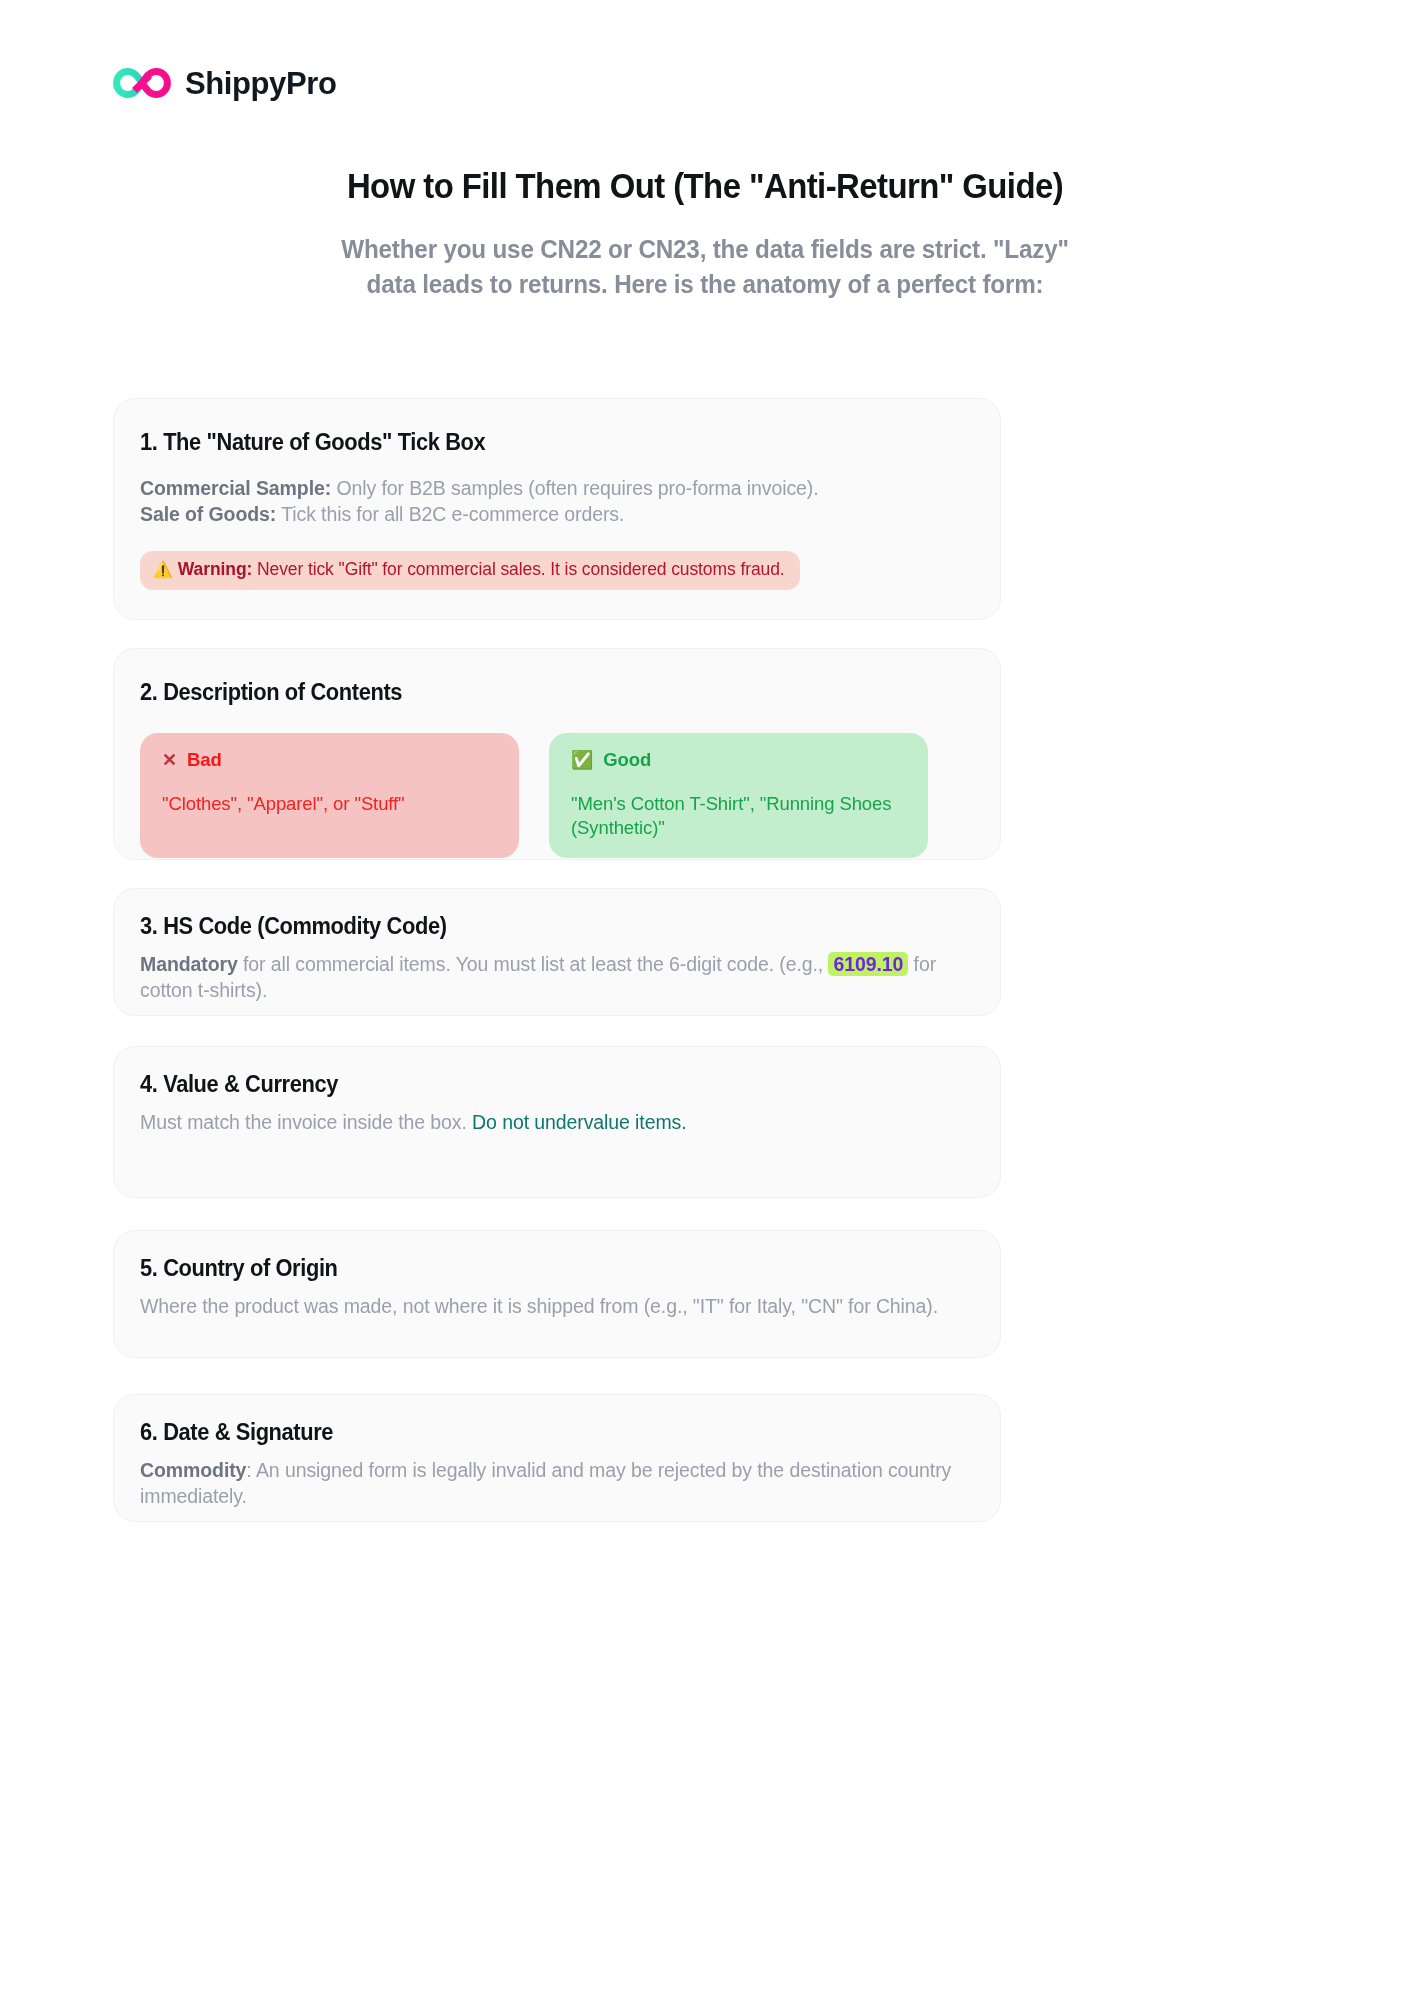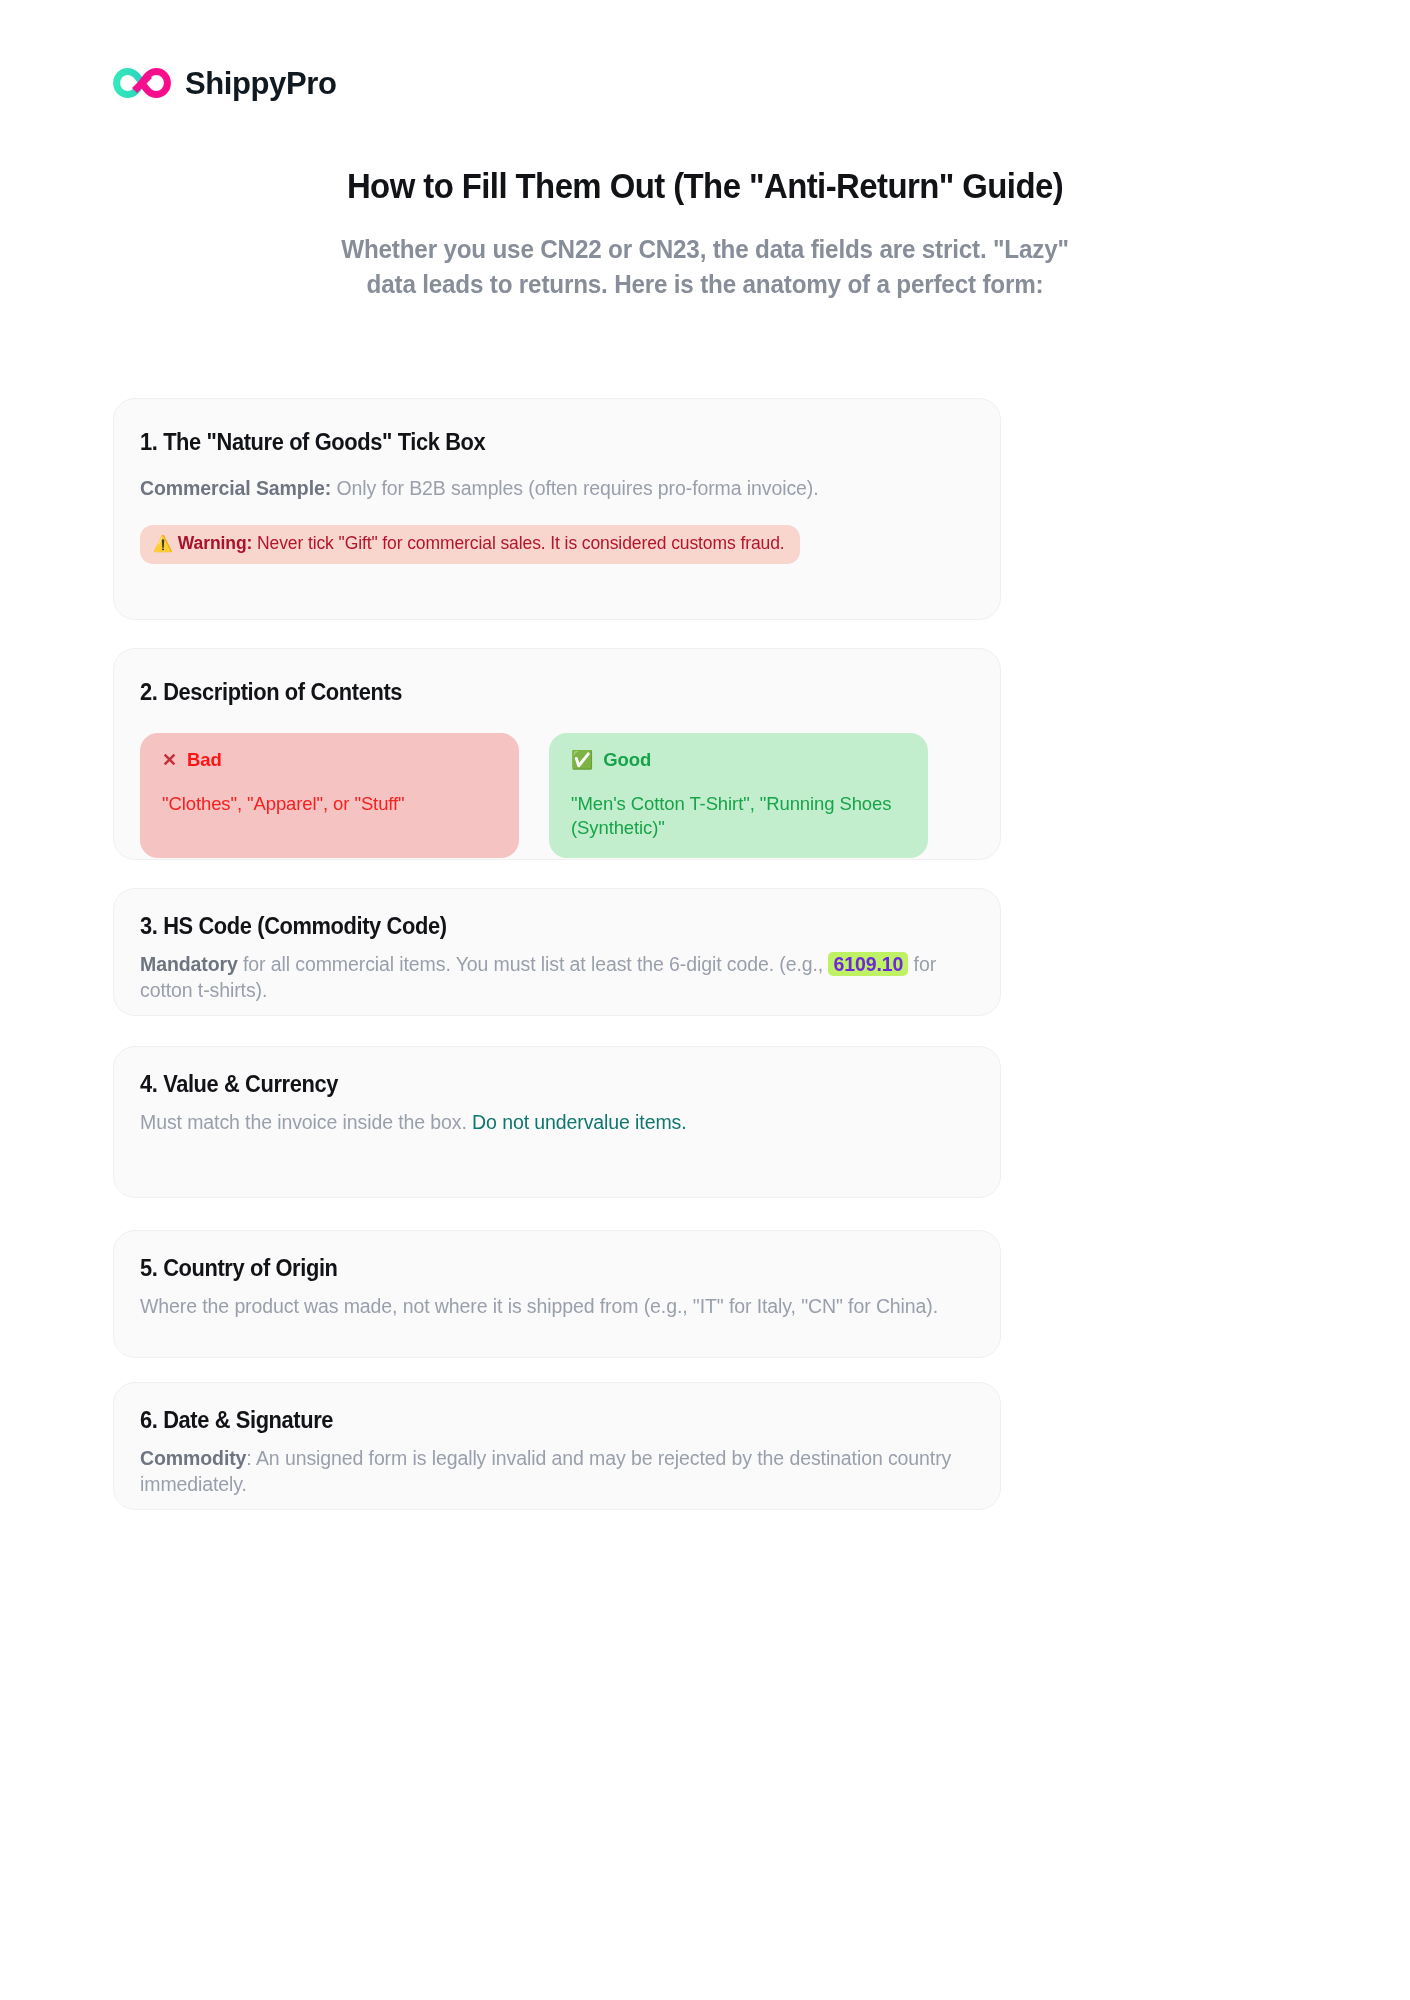--- a/index.html
+++ b/index.html
@@ -90,21 +90,21 @@
     border-radius: 22px;
     box-sizing: border-box;
     width: 888px;
     margin-bottom: 28px;
     padding: 28px 26px 26px 26px;
   }
   .card.card-1 { height: 222px; padding-top: 30px; }
   .card.card-2 { height: 212px; padding-top: 30px; }
   .card.card-3 { height: 128px; padding-top: 24px; margin-bottom: 30px;}
   .card.card-4 { height: 152px; padding-top: 24px; margin-bottom: 32px;}
-  .card.card-5 { height: 128px; padding-top: 24px; margin-bottom: 24px;}
+  .card.card-5 { height: 128px; padding-top: 24px; margin-bottom: 36px;}
   .card.card-6 { height: 128px; padding-top: 24px; margin-bottom: 0;}
 
   .card-title {
     font-size: 23px;
     font-weight: 700;
     color: #111317;
     letter-spacing: -0.4px;
     margin: 0 0 0 0;
     line-height: 1.2;
     transform: scaleX(0.95);
@@ -229,20 +229,23 @@
   </div>
 
   <div class="cards">
 
     <div class="card card-1">
       <div class="card-title">1. The "Nature of Goods" Tick Box</div>
       <div class="card-body">
         <span class="line">
           <b>Commercial Sample:</b><span> Only for B2B samples (often requires pro-forma invoice).</span>
         </span>
+        <span class="line">
+          <b>Sale of Goods:</b><span> Tick this for all B2C e-commerce orders.</span>
+        </span>
       </div>
       <div class="warning">
         <span class="w-icon">⚠️</span><span class="w-label">Warning:</span><span> Never tick "Gift" for commercial sales. It is considered customs fraud.</span>
       </div>
     </div>
 
     <div class="card card-2">
       <div class="card-title">2. Description of Contents</div>
       <div class="compare">
         <div class="cmp-box cmp-bad">

